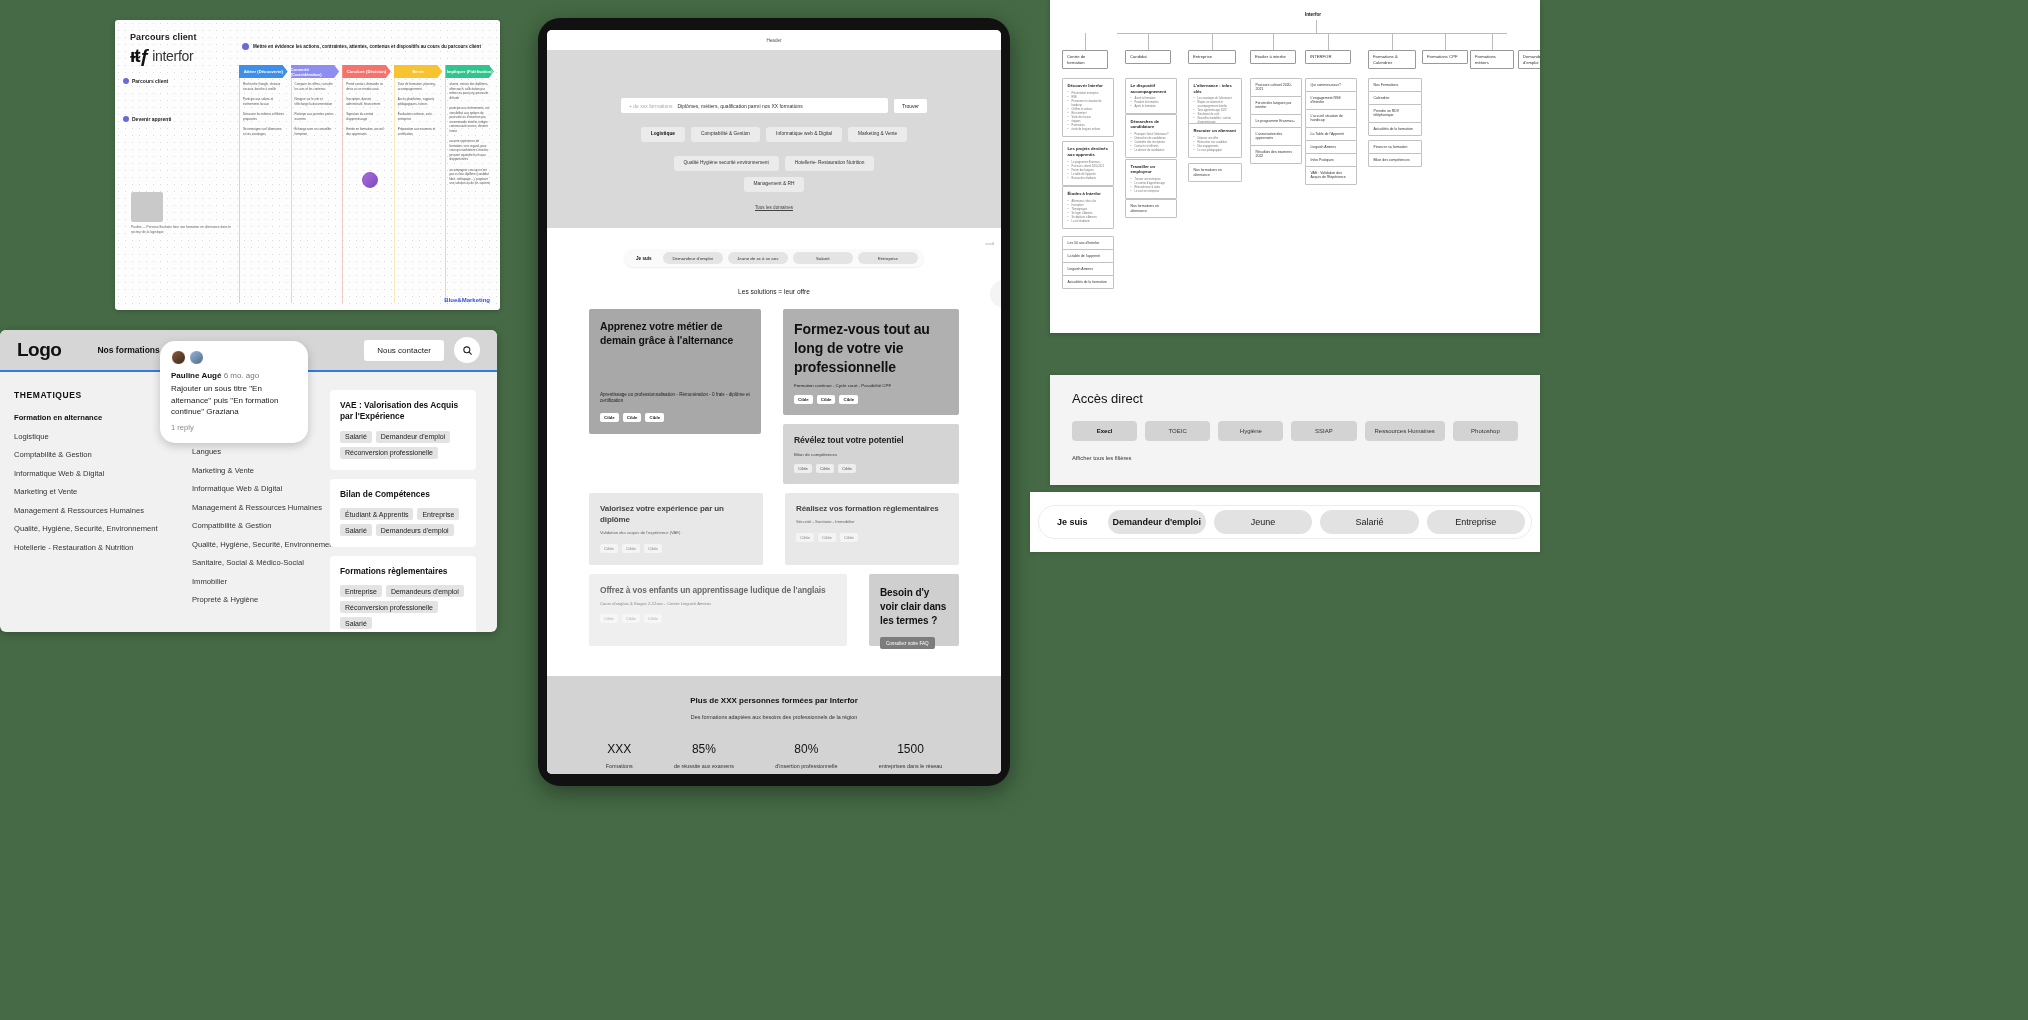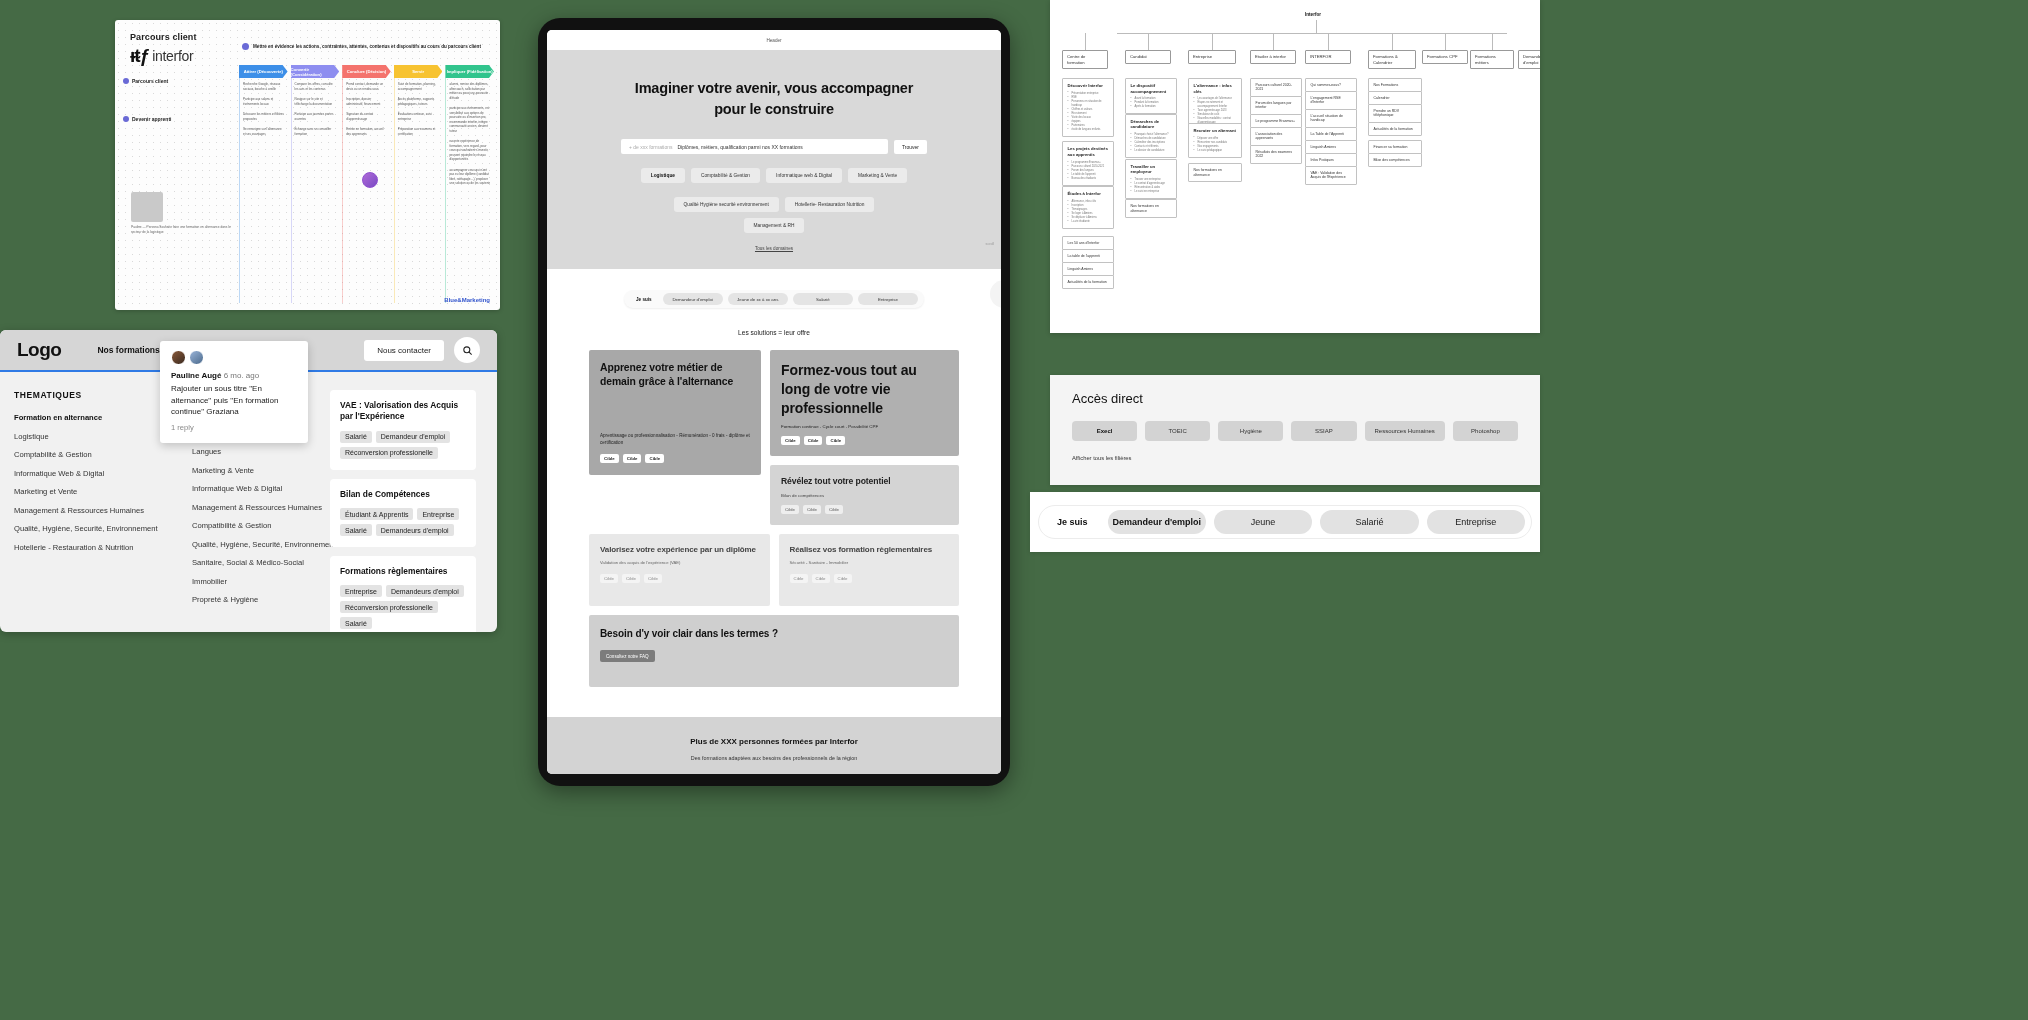--- a/index.html
+++ b/index.html
@@ -77,21 +77,21 @@
   .mega-item { font-size:7.6px; color:#333; margin-bottom:9.5px; white-space:nowrap;}
   .mega-item.b { font-weight:700; color:#111;}
   .mega-cards { width:160px; padding-right:14px; display:flex; flex-direction:column; gap:9px;}
   .mcard { background:#fff; border-radius:4px; padding:10px 10px 11px 10px;}
   .mcard h4 { font-size:8.4px; color:#111; font-weight:700; line-height:1.35; margin-bottom:8px;}
   .mtags { display:flex; flex-wrap:wrap; gap:4px;}
   .mtag { background:#e3e3e3; border-radius:2px; font-size:7px; color:#222; padding:2.5px 5px; white-space:nowrap;}
   
   #comment {
     position:absolute; left:160px; top:341px; width:148px;
-    background:#fff; border-radius:3px; padding:9px 11px 11px 11px;
+    background:#fff; border-radius:15px; padding:9px 11px 11px 11px;
     box-shadow:0 3px 10px rgba(0,0,0,.2); z-index:40;
   }
   .cm-avs { display:flex; gap:3px; margin-bottom:6px;}
   .cm-av { width:15px;height:15px;border-radius:50%;border:1.3px solid #fff;}
   .cm-av.a1{background:linear-gradient(140deg,#8a5a3a,#3a2a20);}
   .cm-av.a2{background:linear-gradient(140deg,#9ab4d8,#4b6a8c);}
   .cm-name { font-size:8px; color:#111; font-weight:700;}
   .cm-name i { font-style:normal; font-weight:400; color:#777;}
   .cm-text { font-size:8px; color:#222; line-height:1.45; margin-top:3px;}
   .cm-reply { font-size:7.6px; color:#888; margin-top:5px;}
@@ -125,21 +125,21 @@
   .t-all { margin-top:13px; font-size:4.6px; color:#444; text-decoration:underline;}
   .t-scrollhint{ position:absolute; right:7px; top:212px; font-size:3.6px; color:#999;}
   .t-circle { position:absolute; right:-17px; top:250px; width:28px;height:28px;border-radius:50%;background:#f4f4f4;}
   .t-pillbar { margin:21px auto 0 auto; width:300px; height:18px; background:#fafafa; border-radius:10px;
                display:flex; align-items:center; padding:0 6px; gap:5px; box-shadow:0 1px 2px rgba(0,0,0,.07);}
   .t-pillbar .lbl { font-size:4.6px; font-weight:700; color:#111; padding:0 6px;}
   .t-pill { background:#e4e4e4; border-radius:9px; height:12px; flex:1; display:flex; align-items:center; justify-content:center;
             font-size:4.4px; color:#333;}
   .t-sect { margin-top:21px; text-align:center; font-size:6.6px; color:#222; font-weight:400;}
   .t-grid { padding:14px 42px 0 42px; }
-  .grow { display:flex; gap:9px; margin-bottom:9px;}
+  .grow { display:flex; gap:22px; margin-bottom:9px;}
   .card { border-radius:2px; padding:11px 11px 12px 11px; position:relative;}
   .card h3 { font-weight:700; line-height:1.35; letter-spacing:-.1px;}
   .card p { line-height:1.45;}
   .ctags { display:flex; gap:4px; flex-wrap:wrap;}
   .ctag { border-radius:2px; font-size:4.4px; padding:2px 4px; }
   .c-big { background:#a8a8a8; width:172px; height:125px; display:flex; flex-direction:column; }
   .c-big h3 { font-size:10.4px; color:#111;}
   .c-big p { font-size:4.6px; color:#222; margin-top:auto;}
   .c-big .ctags { margin-top:8px;}
   .c-big .ctag { background:#fff; color:#222; font-weight:700;}
@@ -407,24 +407,20 @@
   <div class="cm-text">Rajouter un sous titre "En alternance" puis "En formation continue" Graziana</div>
   <div class="cm-reply">1 reply</div>
 </div>
 
 <div class="board" id="tablet">
   <div id="screen">
     <div class="t-header">
       <span>Header</span>
     </div>
     <div class="t-hero">
-      <div class="t-h1">
-        <div>Imaginer votre avenir, vous accompagner</div>
-        <div>pour le construire</div>
-      </div>
       <div class="t-searchrow">
         <div class="t-search">
           <span class="ph">+ de xxx formations</span>
           <span class="val">Diplômes, métiers, qualification parmi nos XX formations</span>
         </div>
         <div class="t-btn">Trouver</div>
       </div>
       <div class="t-chips" id="chips1">
           <div class="t-chip active">Logistique</div>
           <div class="t-chip">Comptabilité &amp; Gestion</div>
@@ -501,20 +497,29 @@
           <p>Sécurité - Sanitaire - Immobilier</p>
           <div class="ctags">
             <span class="ctag">Cible</span>
             <span class="ctag">Cible</span>
             <span class="ctag">Cible</span>
           </div>
         </div>
       </div>
 
       <div class="grow">
+        <div class="card c-wide">
+          <h3>Offrez à vos enfants un apprentissage ludique de l'anglais</h3>
+          <p>Cours d'anglais &amp; Stages 2-12ans - Centre Linguish Amiens</p>
+          <div class="ctags">
+            <span class="ctag">Cible</span>
+            <span class="ctag">Cible</span>
+            <span class="ctag">Cible</span>
+          </div>
+        </div>
         <div class="card c-faq">
           <h3>Besoin d'y voir clair dans les termes ?</h3>
           <span class="fbtn">Consultez notre FAQ</span>
         </div>
       </div>
     </div>
 
     <div class="t-stats">
       <h2>Plus de XXX personnes formées par Interfor</h2>
       <div class="sub">Des formations adaptées aux besoins des professionnels de la région</div>

